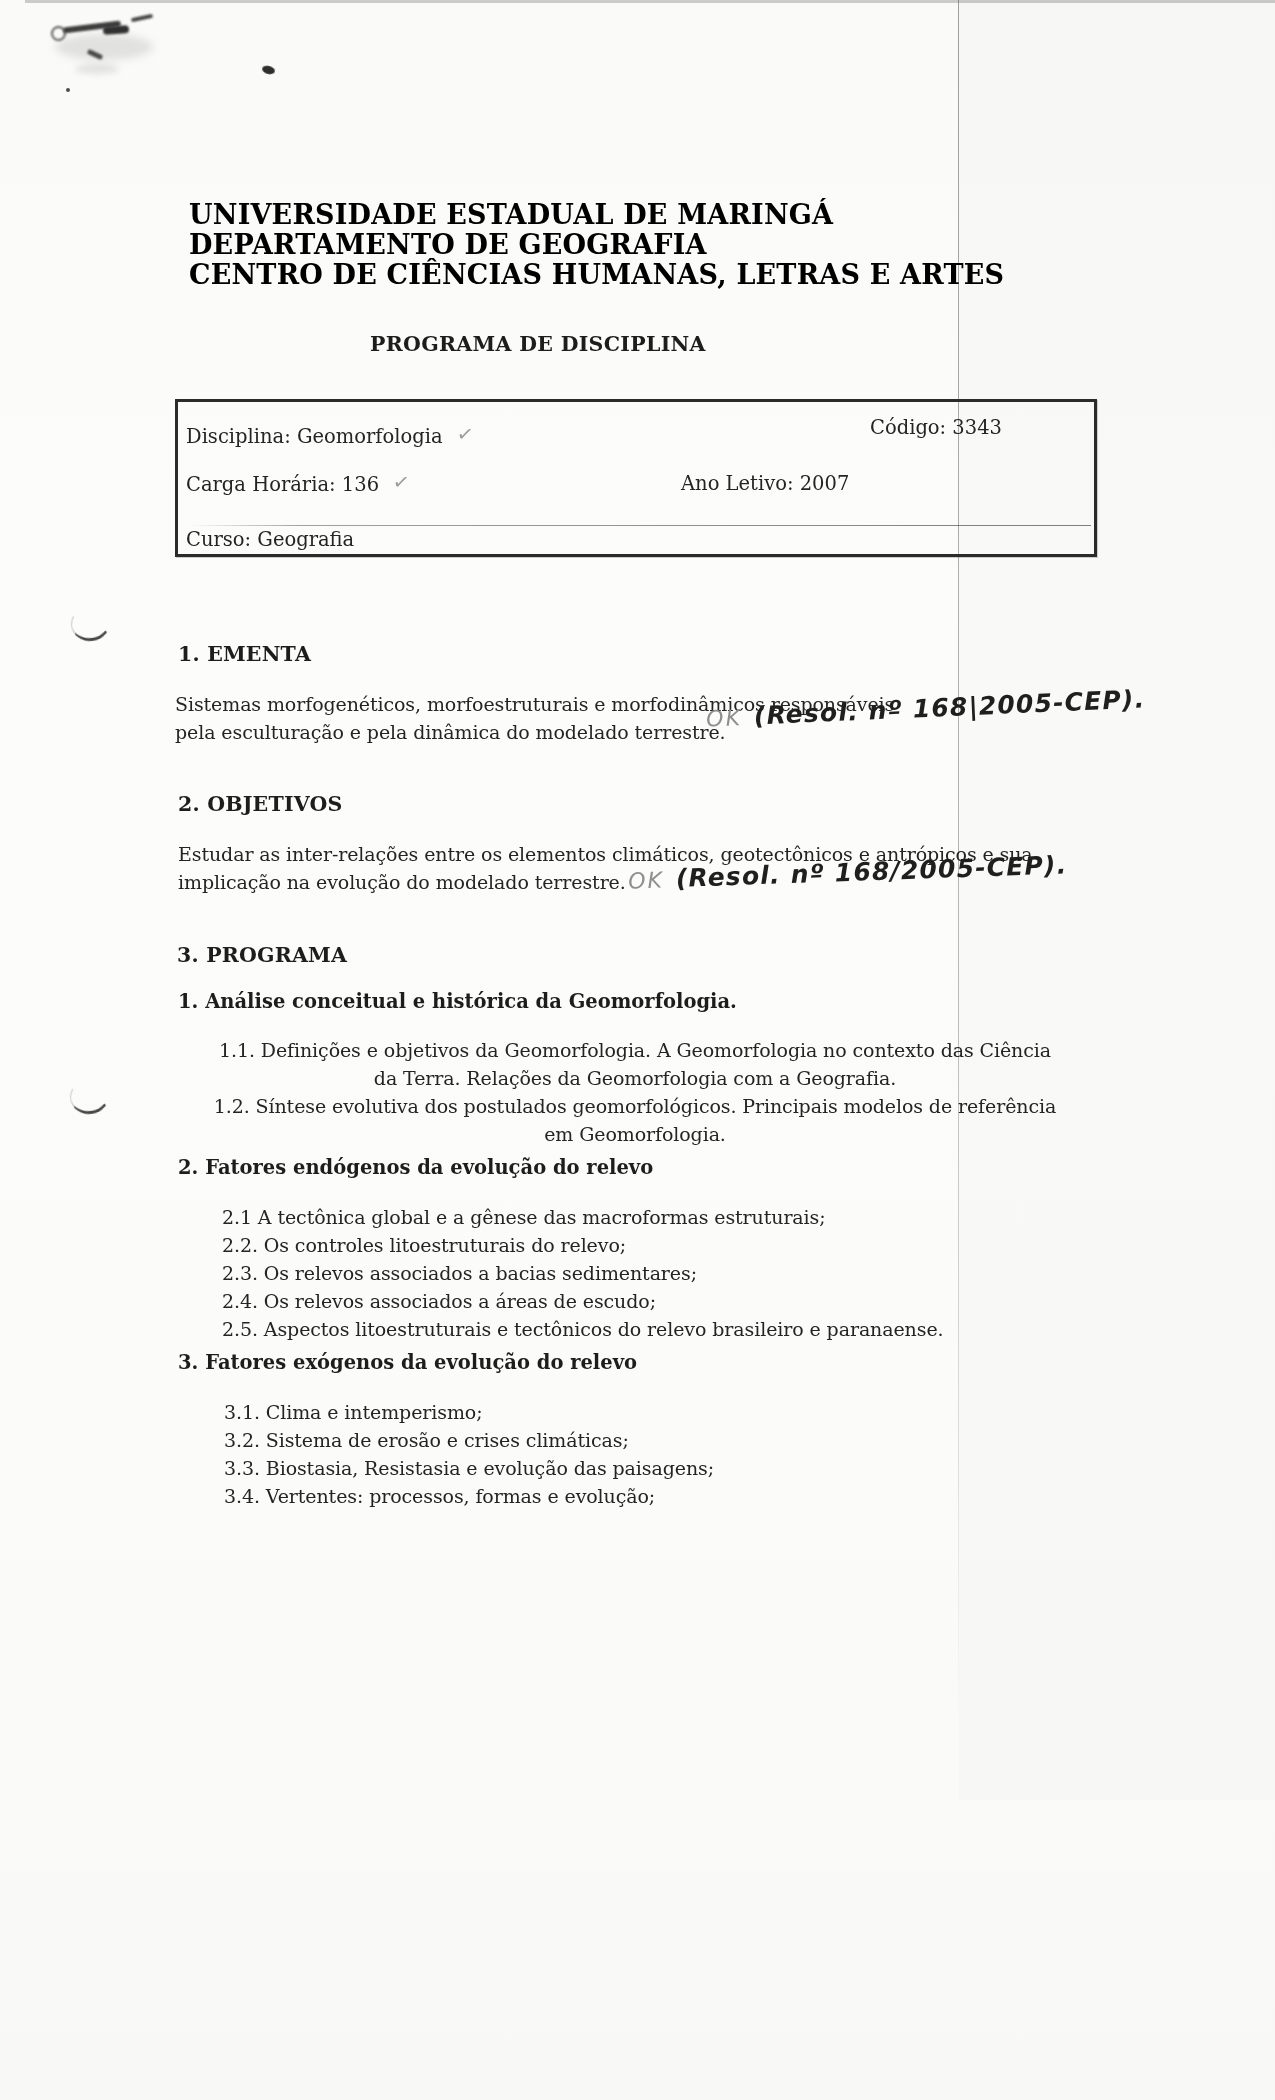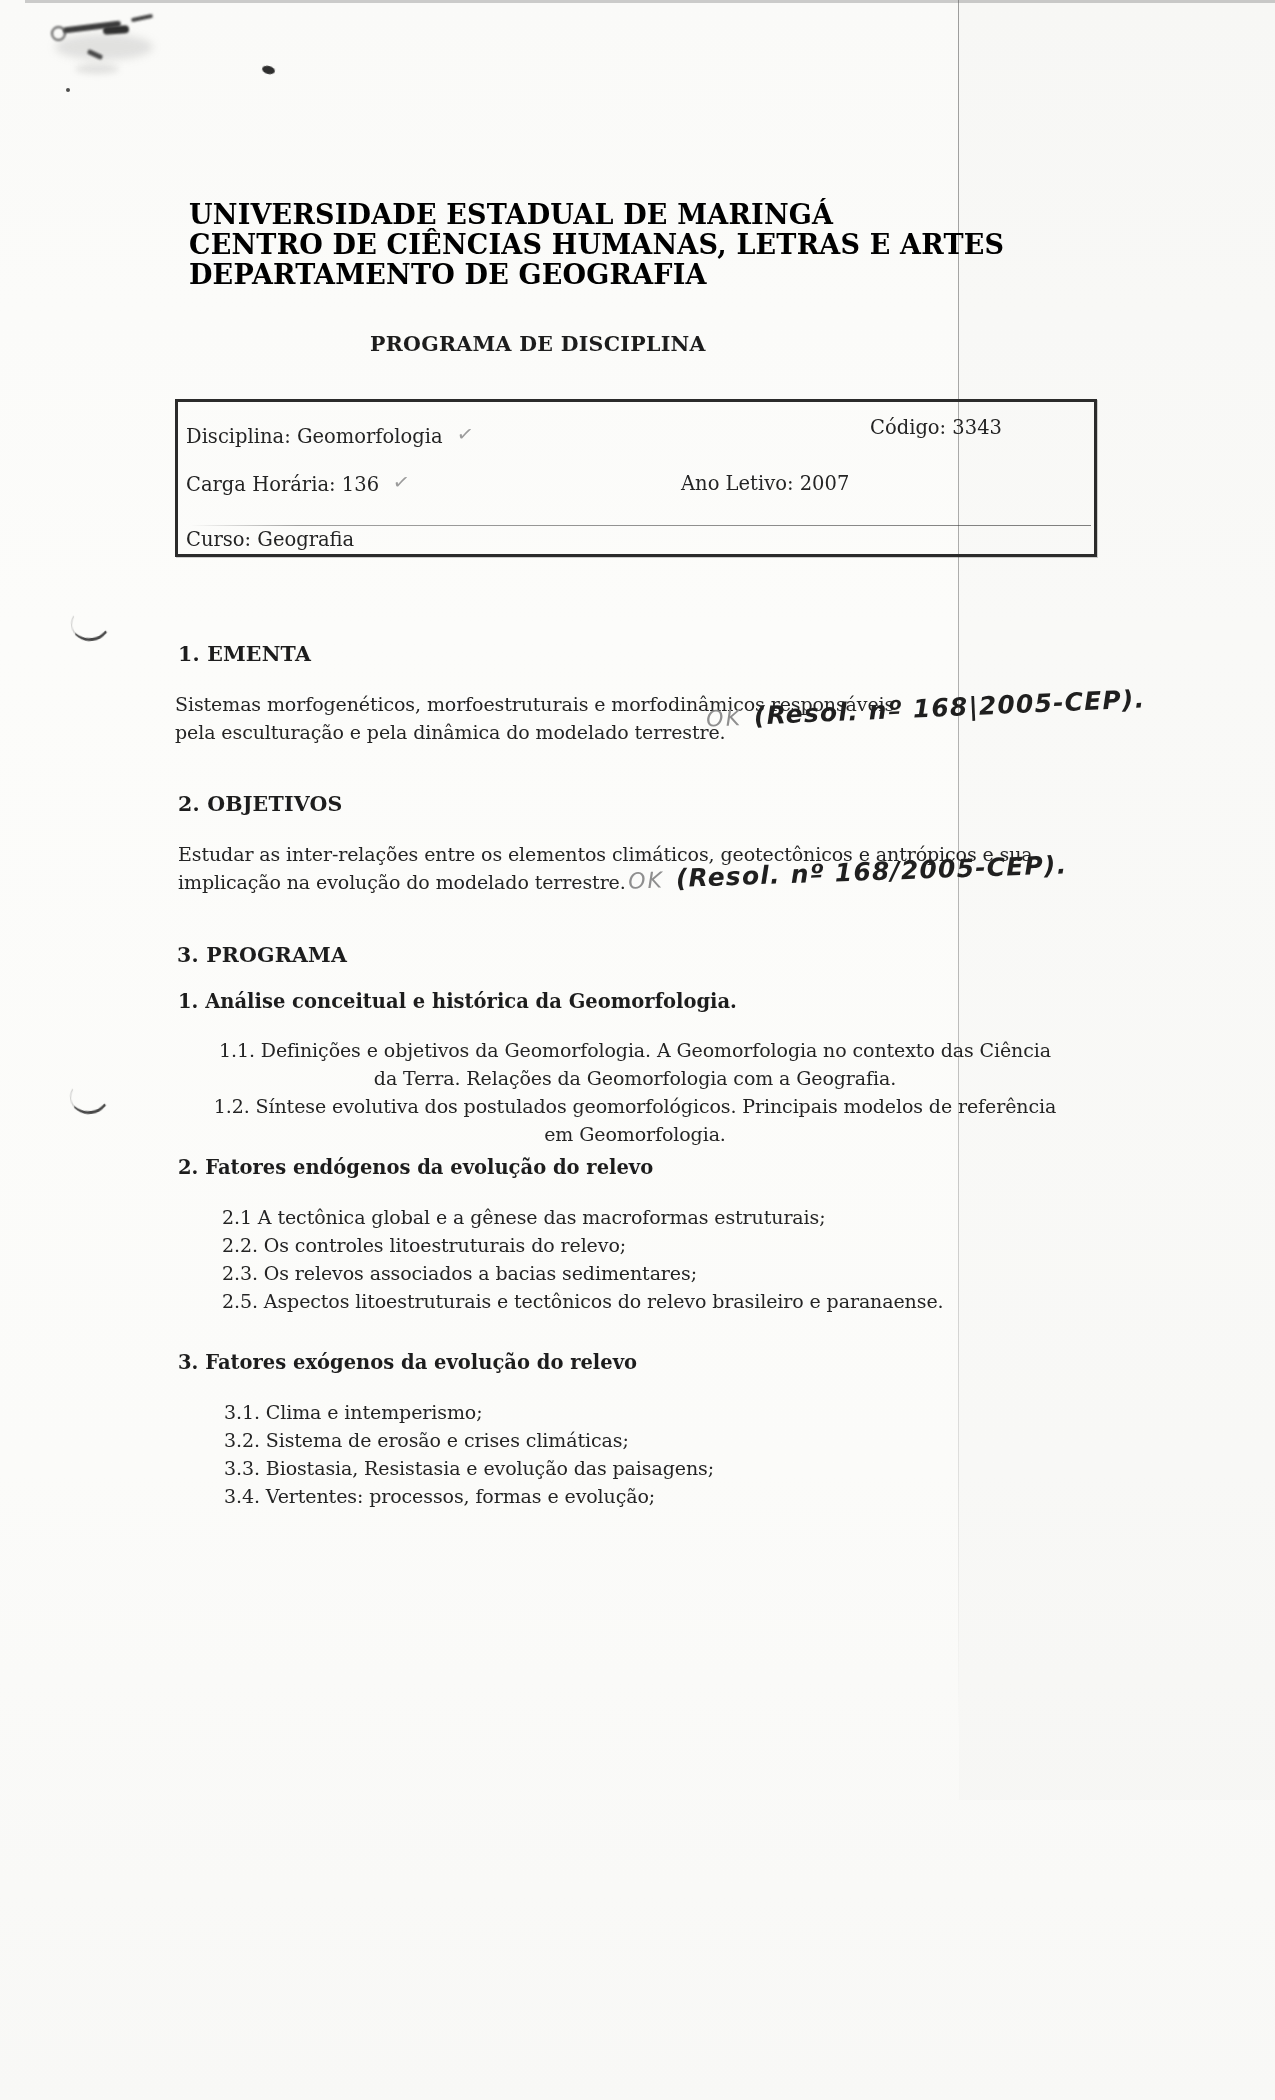--- a/index.html
+++ b/index.html
@@ -83,22 +83,22 @@
   <div class="smudge s6"></div>
   <div class="smudge s7"></div>
 </div>
 <div class="abs fleck"></div>
 <div class="abs dot"></div>
 <div class="abs crescent crescent-1"></div>
 <div class="abs crescent crescent-2"></div>
 
 <div class="abs hdr">
   <div>UNIVERSIDADE ESTADUAL DE MARINGÁ</div>
+  <div>DEPARTAMENTO DE GEOGRAFIA</div>
   <div>CENTRO DE CIÊNCIAS HUMANAS, LETRAS E ARTES</div>
-  <div>DEPARTAMENTO DE GEOGRAFIA</div>
 </div>
 
 <div class="abs doc-title">PROGRAMA DE DISCIPLINA</div>
 
 <div class="abs info-box">
   <div class="fld f-disciplina"><span>Disciplina: Geomorfologia</span><span class="check">✓</span></div>
   <div class="fld f-codigo">Código: 3343</div>
   <div class="fld f-carga"><span>Carga Horária: 136</span><span class="check">✓</span></div>
   <div class="fld f-ano">Ano Letivo: 2007</div>
   <div class="box-sep"></div>
@@ -119,20 +119,21 @@
 <div class="abs sub-items si-1">
   <div>1.1. Definições e objetivos da Geomorfologia. A Geomorfologia no contexto das Ciência da Terra. Relações da Geomorfologia com a Geografia.</div>
   <div>1.2. Síntese evolutiva dos postulados geomorfológicos. Principais modelos de referência em Geomorfologia.</div>
 </div>
 
 <div class="abs sub-h sh-2">2. Fatores endógenos da evolução do relevo</div>
 <div class="abs sub-items si-2">
   <div>2.1 A tectônica global e a gênese das macroformas estruturais;</div>
   <div>2.2. Os controles litoestruturais do relevo;</div>
   <div>2.3. Os relevos associados a bacias sedimentares;</div>
+  <div>2.4. Os relevos associados a áreas de escudo;</div>
   <div>2.5. Aspectos litoestruturais e tectônicos do relevo brasileiro e paranaense.</div>
 </div>
 
 <div class="abs sub-h sh-3">3. Fatores exógenos da evolução do relevo</div>
 <div class="abs sub-items si-3">
   <div>3.1. Clima e intemperismo;</div>
   <div>3.2. Sistema de erosão e crises climáticas;</div>
   <div>3.3. Biostasia, Resistasia e evolução das paisagens;</div>
   <div>3.4. Vertentes: processos, formas e evolução;</div>
 </div>

